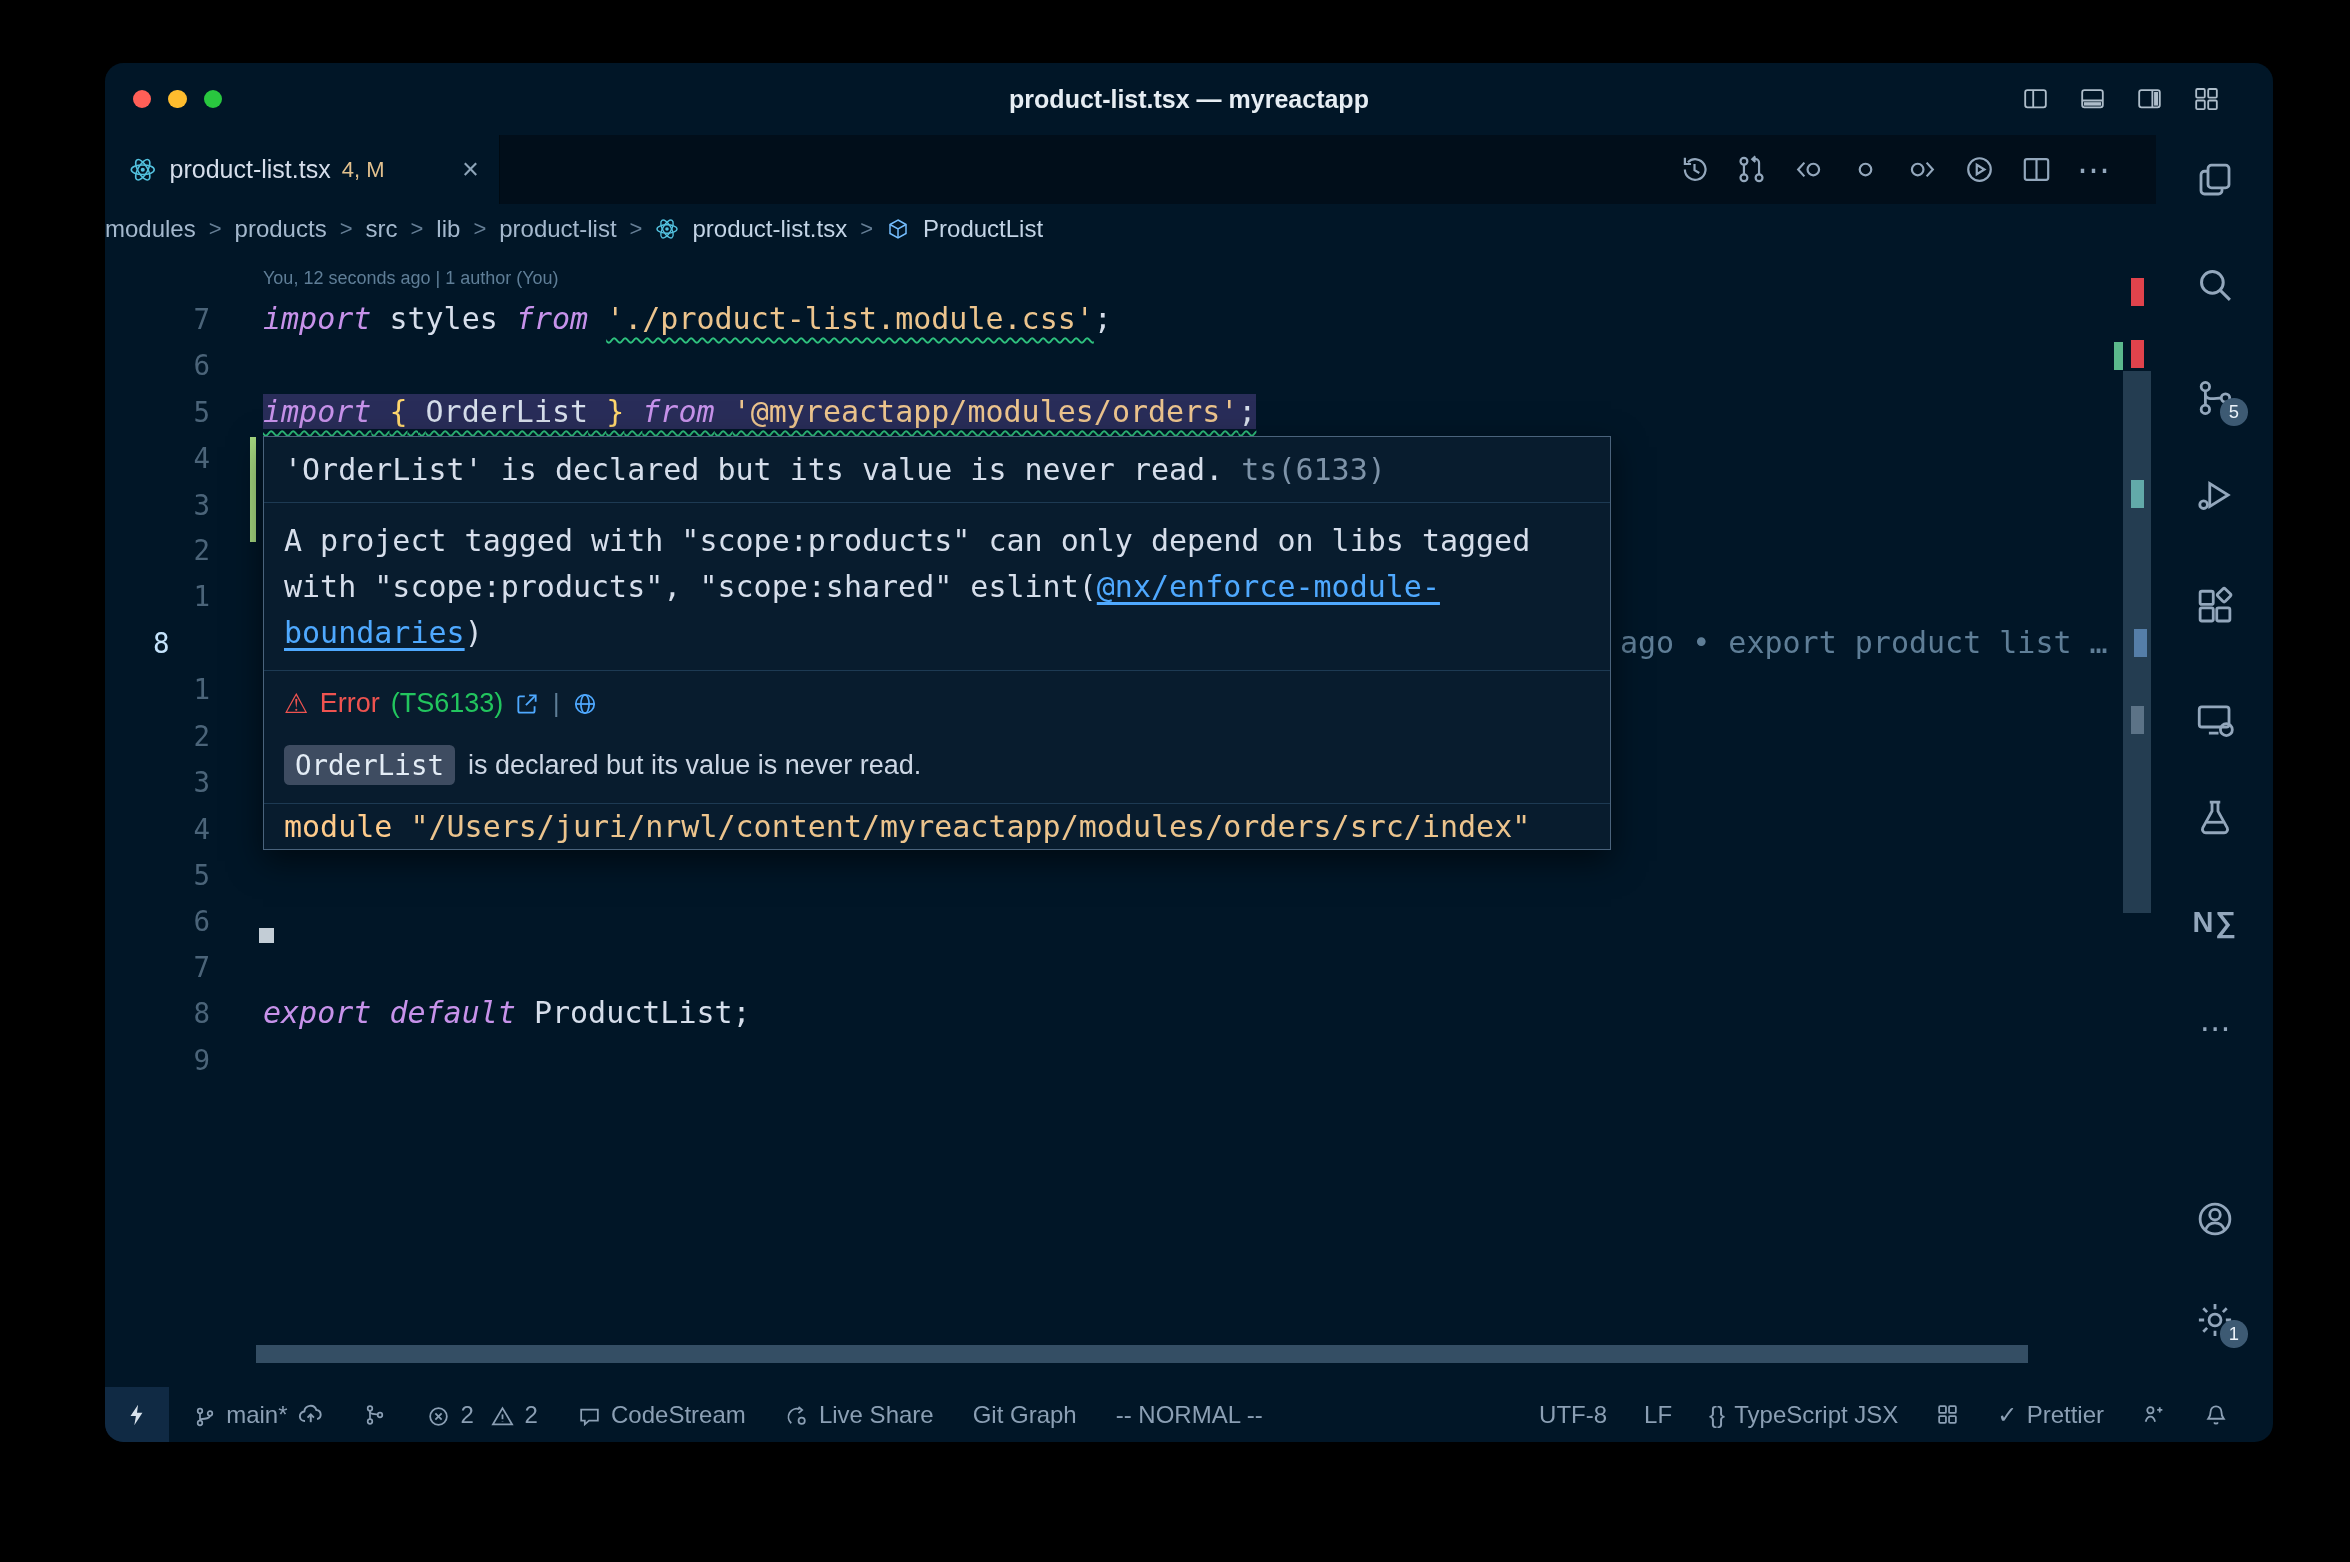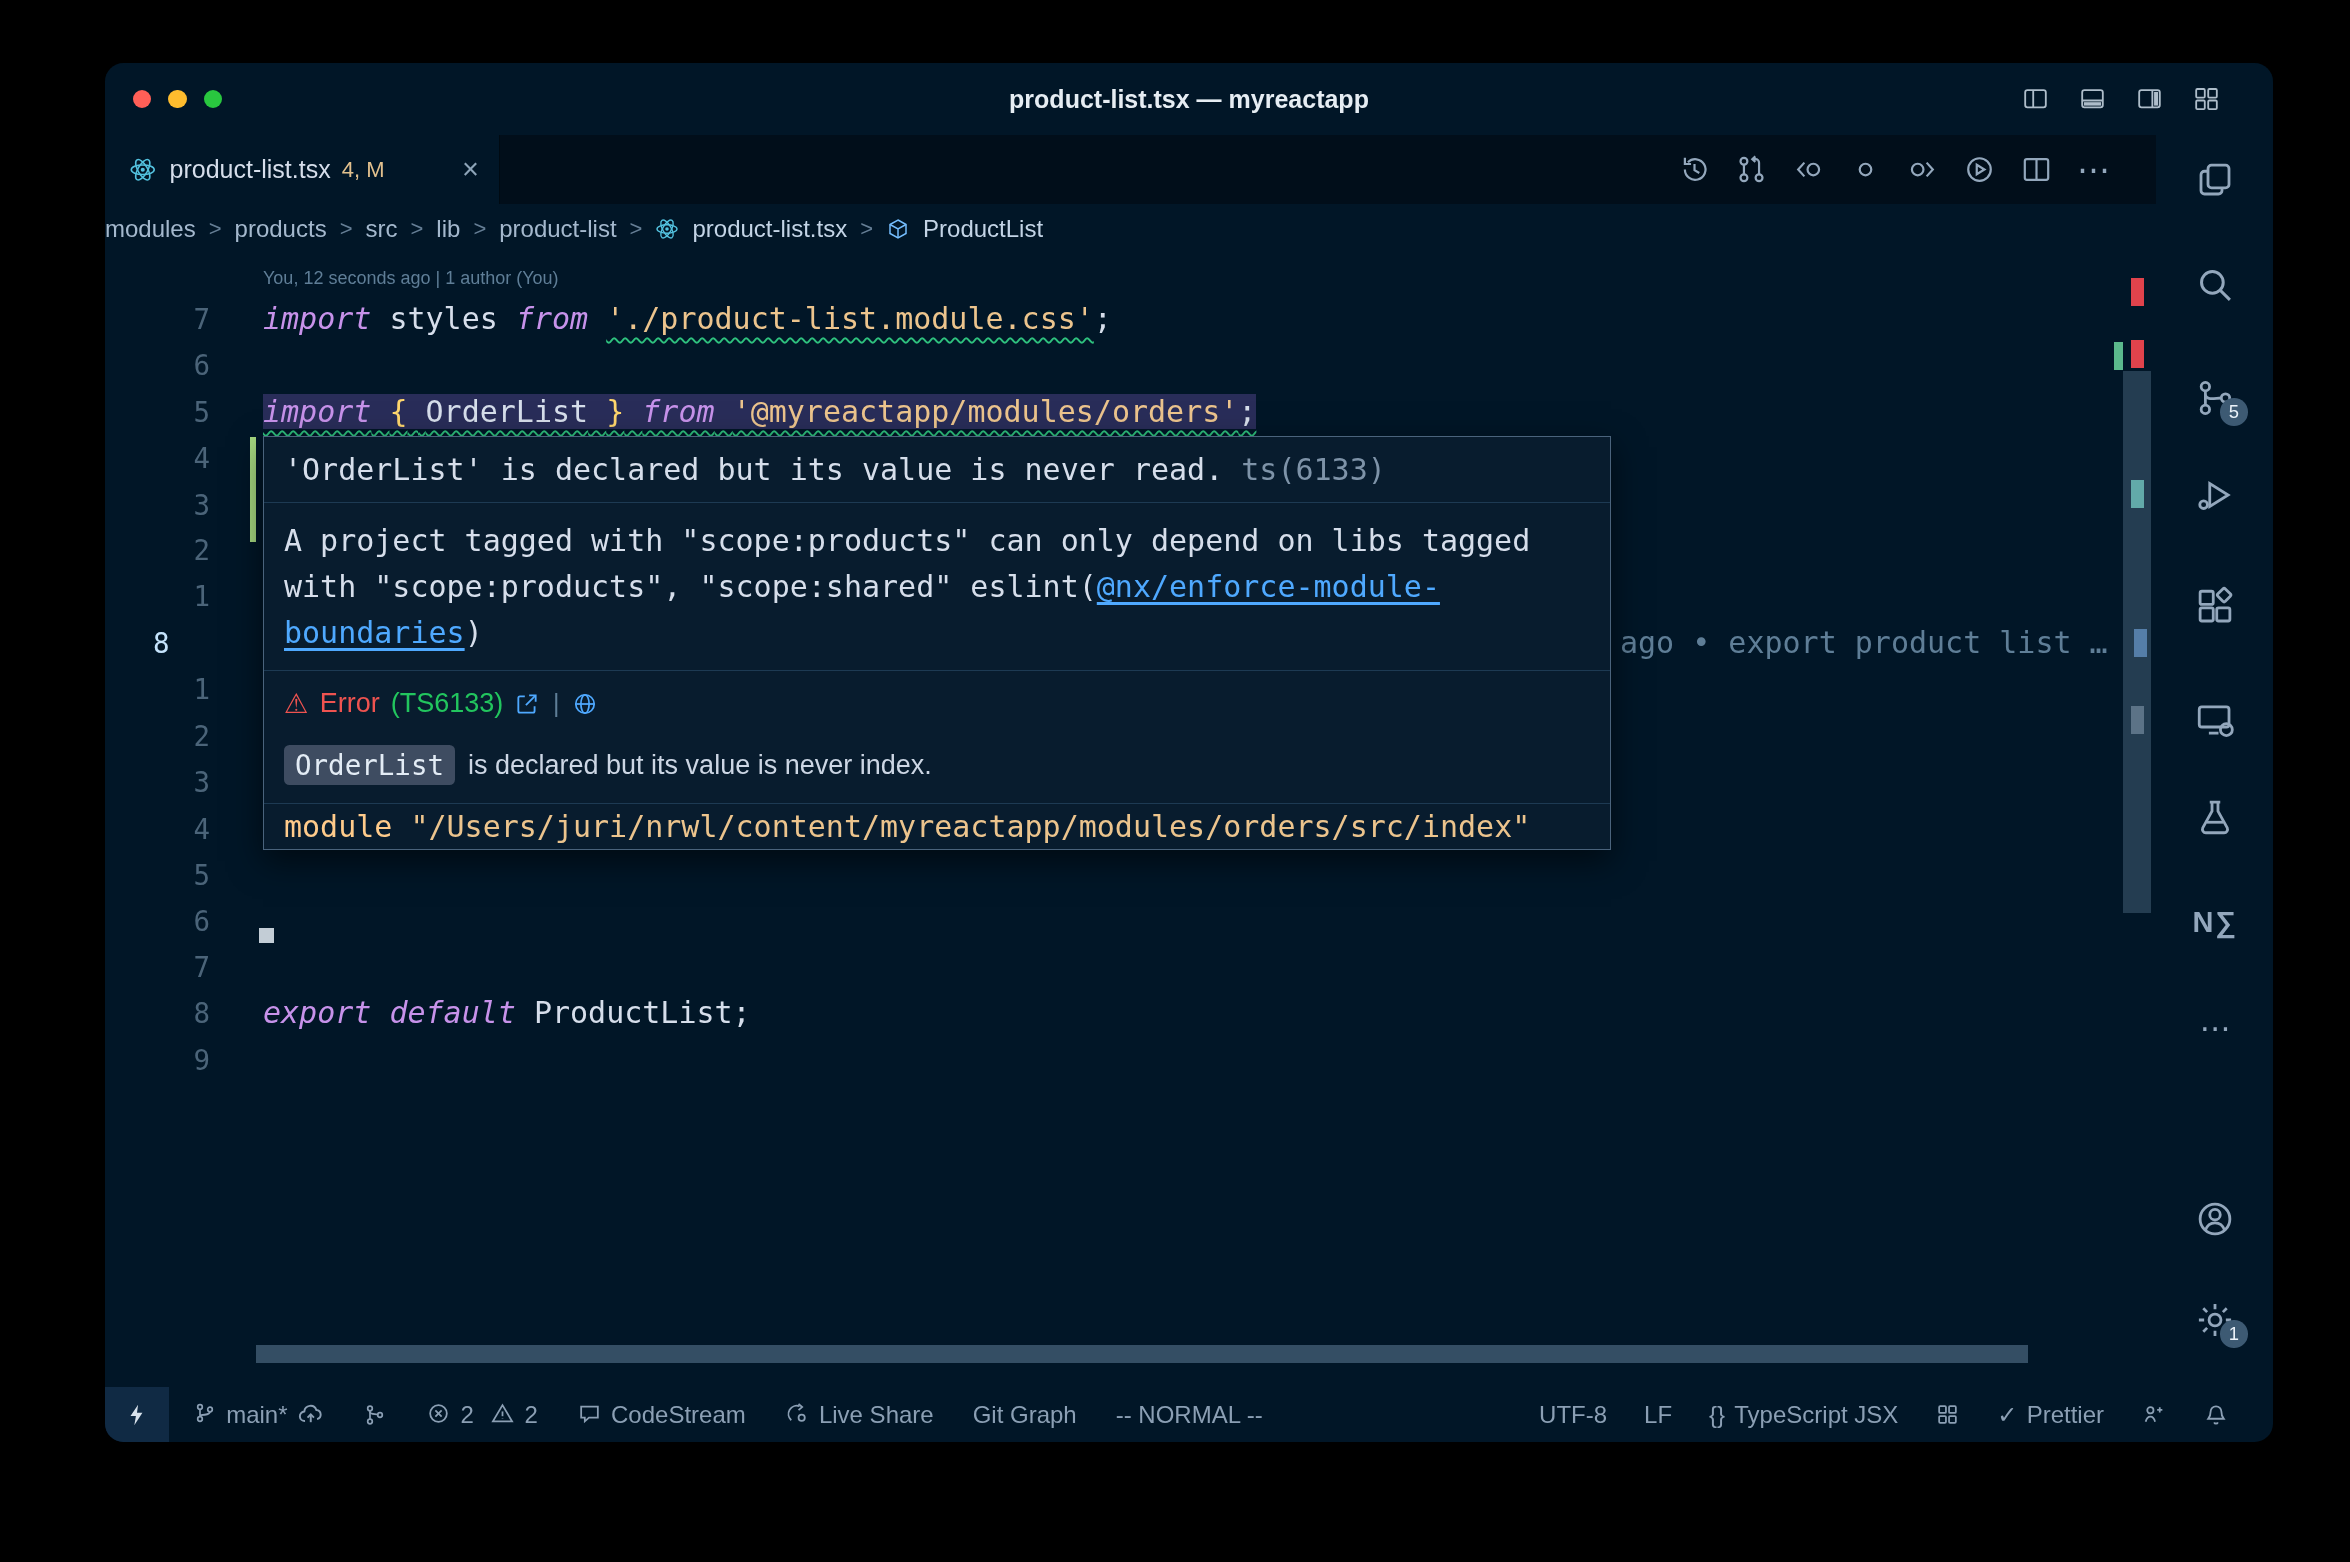--- a/index.html
+++ b/index.html
@@ -88,21 +88,21 @@
   .nx-glyph{font-size:29px;font-weight:bold;letter-spacing:1.8px;}
   .badge{position:absolute;left:64px;top:22px;min-width:27.5px;height:27.5px;border-radius:13.8px;background:#3d5a73;
          color:#eaf2f9;font-size:18.4px;line-height:27.5px;text-align:center;padding:0 3.7px;box-sizing:border-box;}
   
   .statusbar{position:absolute;left:0;top:1324px;width:2168px;height:55px;display:flex;align-items:center;
              font-size:24px;color:#8b9fb4;}
   .remote-tile{width:64px;height:55px;background:#102a44;display:flex;align-items:center;justify-content:center;
                color:#d8e2ec;flex:0 0 auto;}
   .sb-left{display:flex;gap:39px;margin-left:24px;align-items:center;}
   .sb-right{margin-left:auto;display:flex;gap:37px;align-items:center;margin-right:44px;}
-  .sb-item{display:flex;gap:9.2px;align-items:flex-start;white-space:nowrap;}
+  .sb-item{display:flex;gap:9.2px;align-items:flex-end;white-space:nowrap;}
   .sb-check{color:#8b9fb4;font-size:24px;}
   svg{display:block;}
 </style>
 </head>
 <body>
 
 <div class="stage">
 <div class="window">
 
   <div class="titlebar">
@@ -290,21 +290,21 @@
           <span class="hv-bluico">
             <svg width="26" height="26" viewBox="0 0 24 24" fill="none" stroke="currentColor" stroke-width="1.6">
                   <circle cx="12" cy="12" r="8.5"></circle>
                   <ellipse cx="12" cy="12" rx="3.8" ry="8.5"></ellipse>
                   <path d="M3.8 12h16.4"></path>
                 </svg>
               </span>
         </div>
         <div class="hv-chiprow">
           <span class="hv-chip">OrderList</span>
-          <span class="hv-msg">is declared but its value is never index.</span>
+          <span class="hv-msg">is declared but its value is never read.</span>
         </div>
       </div>
       <div class="hv-s4 hv-mono"><span class="hv-modkw">module</span> <span class="hv-modpath">"/Users/juri/nrwl/content/myreactapp/modules/orders/src/index"</span></div>
     </div>
     <div class="grip"></div>
 
     <div class="deco" style="left:2026px;top:26px;background:#e0434c;"></div>
     <div class="deco" style="left:2026px;top:88px;background:#e0434c;"></div>
     <div class="deco" style="left:2009px;top:90px;width:9.2px;background:#5bb98c;"></div>
     <div class="deco" style="left:2026px;top:228px;background:#64c6b5;"></div>

